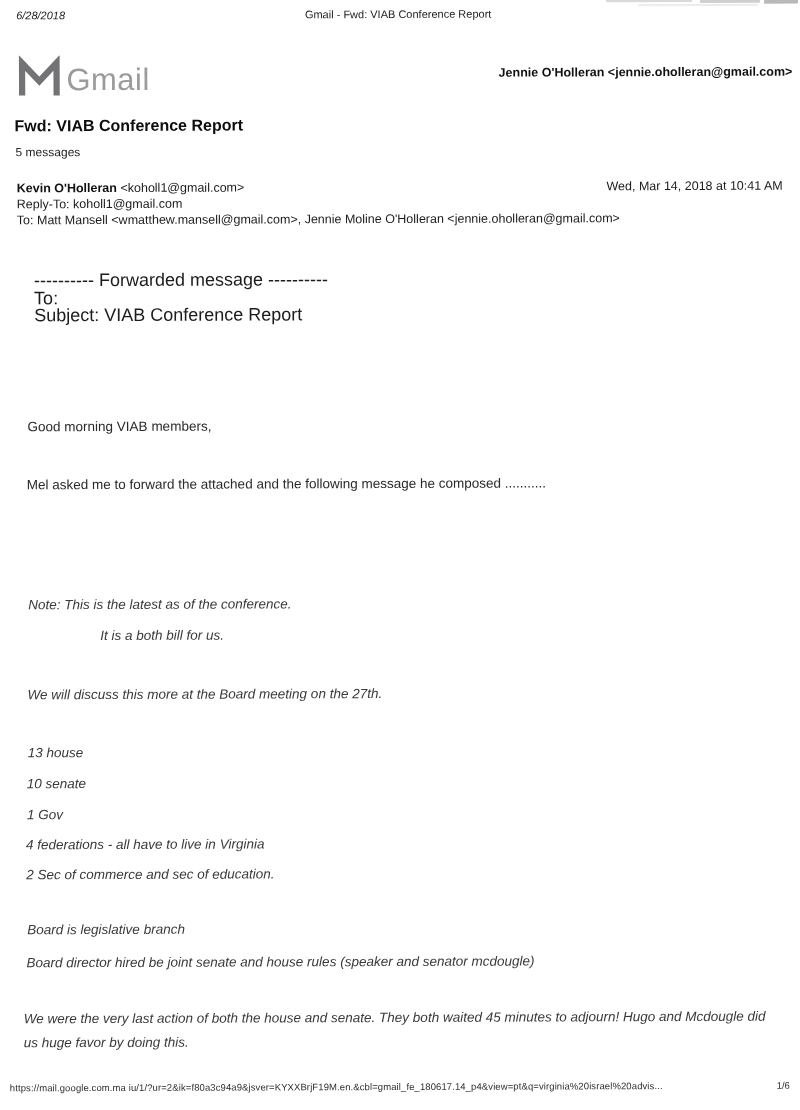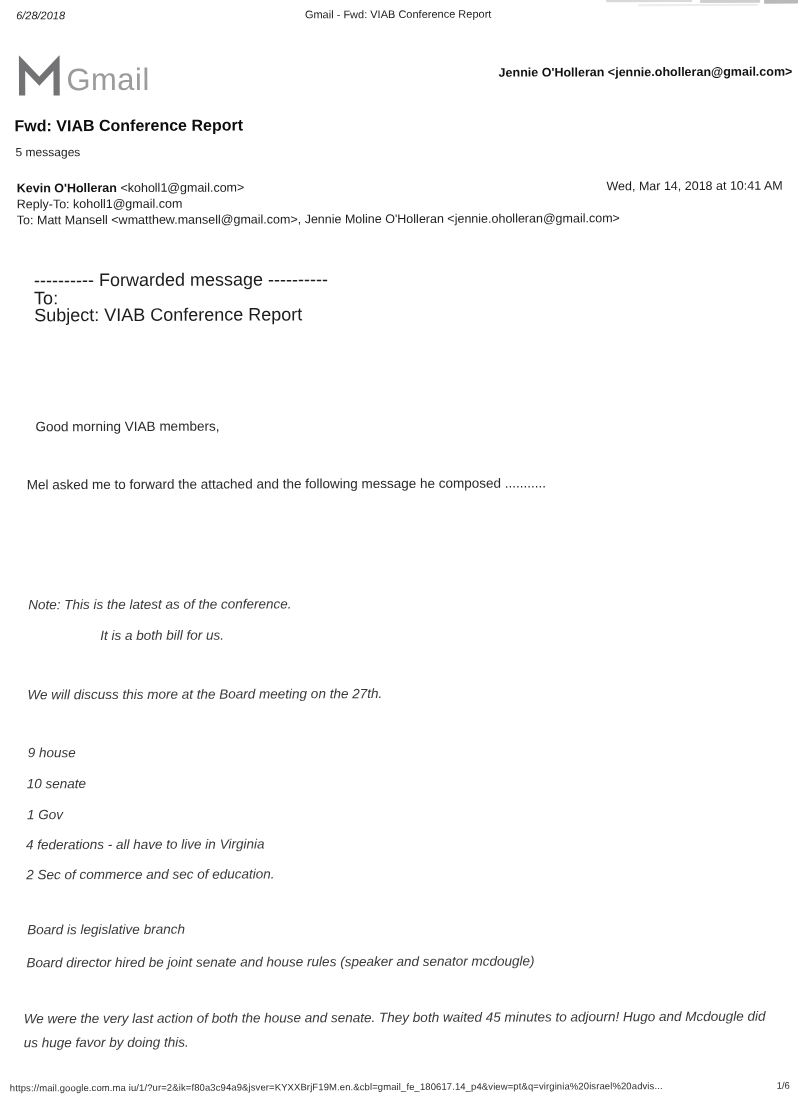--- a/index.html
+++ b/index.html
@@ -35,21 +35,21 @@
   .from-name{font-weight:bold;color:#111;margin-top:32px;}
   .msg-date{position:absolute;right:0;top:0;font-weight:normal;color:#1c1c1c;}
   .reply-to{left:18px;top:196px;font-size:12.5px;}
   .to-line{left:18px;top:212px;font-size:12.5px;}
   
   .fwd{left:35px;top:271px;font-size:18px;line-height:17.5px;}
   .fwd .gray{color:#9a9a9a;}
   .fwd b{color:#111;}
   
   .body-text{font-size:13.5px;color:#2a2a2a;}
-  .greeting{left:36px;top:418px;}
+  .greeting{left:28px;top:418px;}
   .intro{left:27px;top:476px;}
   .ital{font-style:italic;color:#3a3a3a;}
   .note1{left:28px;top:596px;}
   .note2{left:100px;top:627px;}
   .discuss{left:27px;top:686px;}
   .li0{left:27px;top:744px;}
   .li1{left:26px;top:775px;text-align:center;}
   .li2{left:26px;top:806px;}
   .li3{left:25px;top:836px;}
   .li4{left:25px;top:866px;}
@@ -100,21 +100,21 @@
     <div>Subject: VIAB Conference Report</div>
   </div>
 
   <div class="abs body-text greeting">Good morning VIAB members,</div>
   <div class="abs body-text intro">Mel asked me to forward the attached and the following message he composed ...........</div>
 
   <div class="abs body-text ital note1">Note:  This is the latest as of the conference.</div>
   <div class="abs body-text ital note2">It is a both bill for us.</div>
   <div class="abs body-text ital discuss">We will discuss this more at the Board meeting on the 27th.</div>
 
-  <div class="abs body-text ital li0">9 house</div>
+  <div class="abs body-text ital li0">13 house</div>
   <div class="abs body-text ital li1">10 senate</div>
   <div class="abs body-text ital li2">1 Gov</div>
   <div class="abs body-text ital li3">4 federations - all have to live in Virginia</div>
   <div class="abs body-text ital li4">2 Sec of commerce and sec of education.</div>
 
   <div class="abs body-text ital board1">Board is legislative branch</div>
   <div class="abs body-text ital board2">Board director hired be joint senate and house rules (speaker and senator mcdougle)</div>
 
   <div class="abs body-text ital closing">We were the very last action of both the house and senate. They both waited 45 minutes to adjourn! Hugo and Mcdougle did us huge favor by doing this.</div>
 

